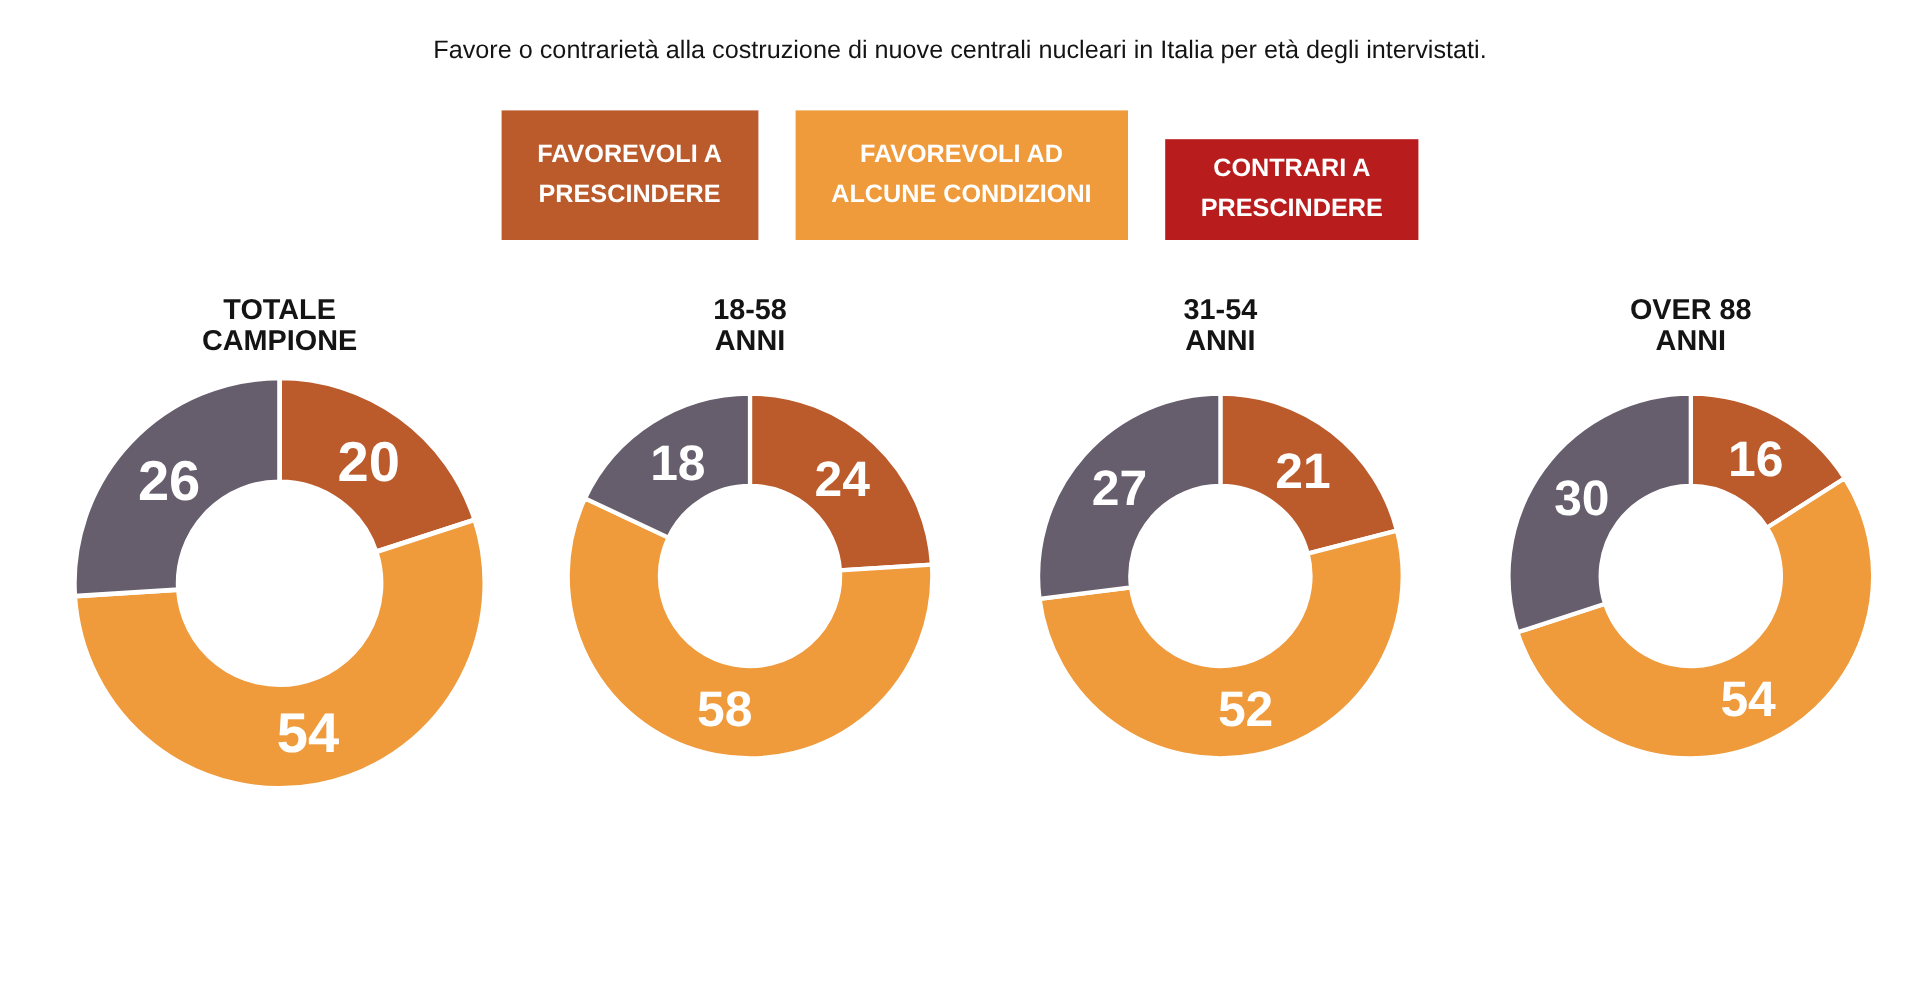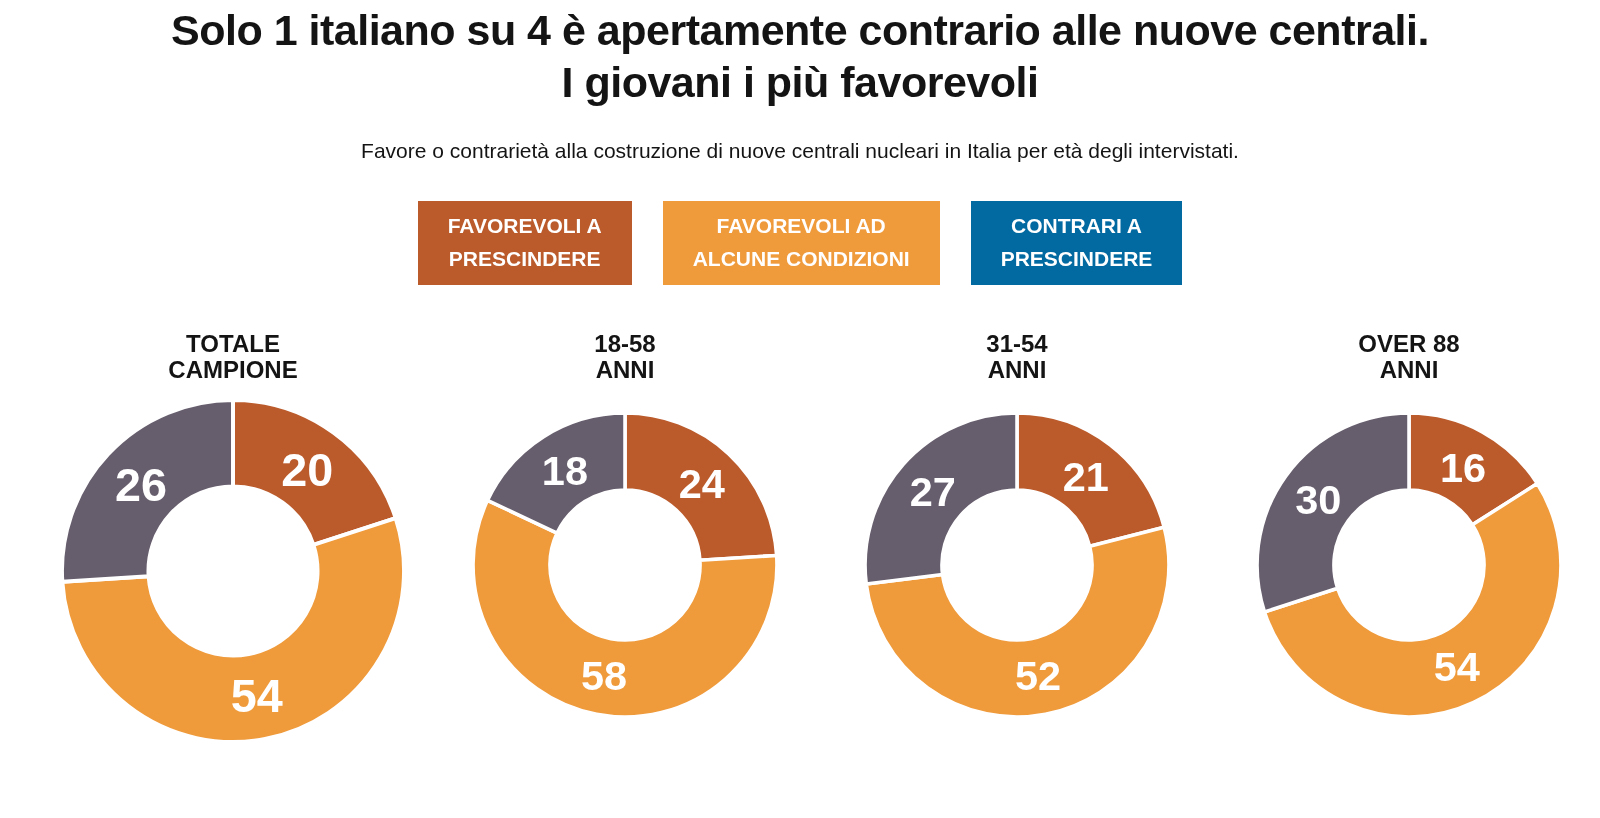--- a/index.html
+++ b/index.html
@@ -84,37 +84,33 @@
     font-weight: bold;
     font-size: 47px;
     text-anchor: middle;
   }
 </style>
 </head>
 <body>
 
 <div class="page">
 
-  <h1 class="title">
-    <span>Solo 1 italiano su 4 è apertamente contrario alle nuove centrali.</span><br>
-    <span>I giovani i più favorevoli</span>
-  </h1>
 
   <div class="subtitle">Favore o contrarietà alla costruzione di nuove centrali nucleari in Italia per età degli intervistati.</div>
 
   <div class="legend">
     <div class="legend-box" style="background: rgb(187, 90, 43);">
       <span>FAVOREVOLI A</span>
       <span>PRESCINDERE</span>
     </div>
     <div class="legend-box" style="background: rgb(239, 154, 59);">
       <span>FAVOREVOLI AD</span>
       <span>ALCUNE CONDIZIONI</span>
     </div>
-    <div class="legend-box" style="background: #0369a1;">
+    <div class="legend-box" style="background: #b91c1c; margin-top: 24px;">
       <span>CONTRARI A</span>
       <span>PRESCINDERE</span>
     </div>
   </div>
 
   <div class="charts">
 
     <div class="chart large">
       <div class="chart-title">
         <span>TOTALE</span><br>

